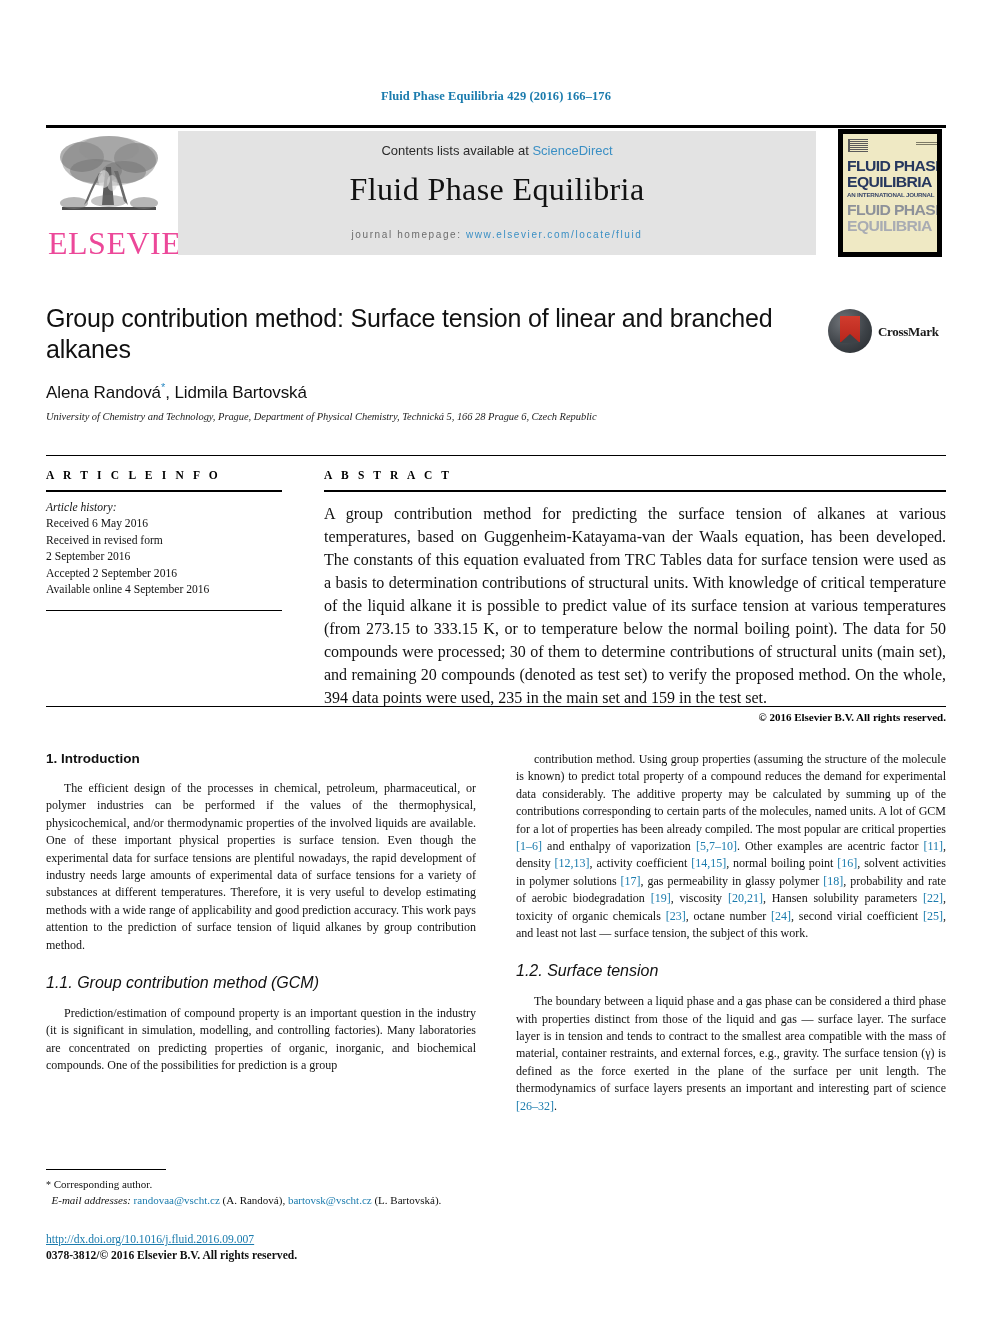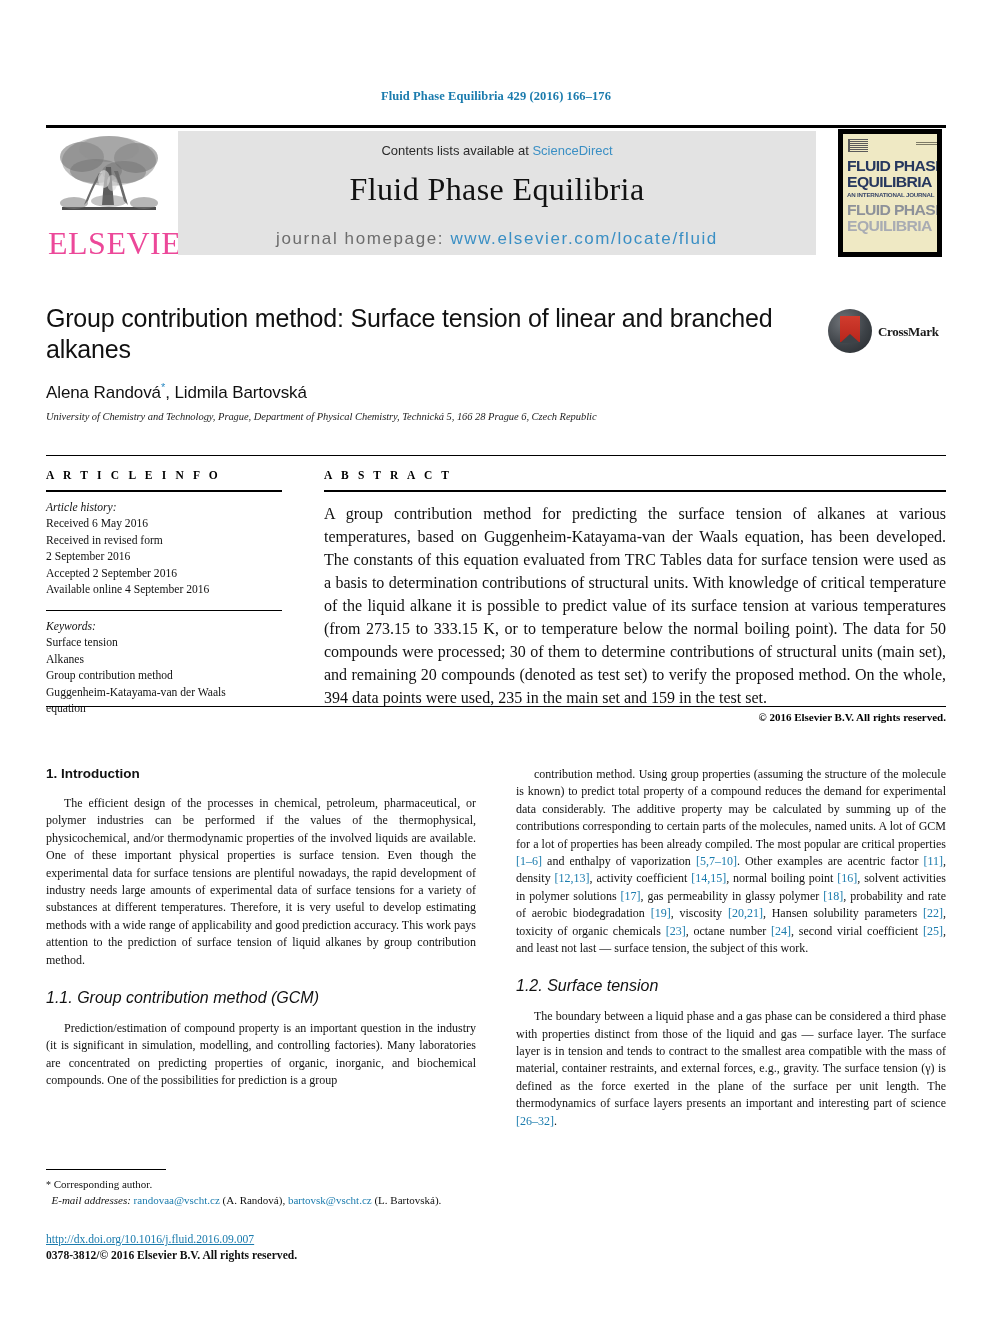--- a/index.html
+++ b/index.html
@@ -102,21 +102,21 @@
     font-size: 32px;
     color: #111;
     letter-spacing: 0.4px;
   }
   .homepage-line {
     position: absolute;
     left: 0; top: 98px;
     width: 638px;
     text-align: center;
     font-family: "Liberation Sans", sans-serif;
-    font-size: 17px;
+    font-size: 10px;
     letter-spacing: 1.6px;
     color: #6d6d6d;
   }
   .homepage-line .hp-url {
     color: #3a8fc4;
   }
   .cover-thumb {
     position: absolute;
     left: 792px; top: 4px;
     width: 104px;
@@ -315,21 +315,21 @@
   }
 
   
   .body-cols {
     position: absolute;
     left: 46px; top: 730px;
     width: 900px;
   }
   .bcol {
     position: absolute;
-    top: 15px;
+    top: 0;
     width: 430px;
   }
   .bcol-left { left: 0; }
   .bcol-right { left: 470px; }
   h2.sec {
     margin: 0 0 14px 0;
     font-family: "Liberation Sans", sans-serif;
     font-size: 13.5px;
     font-weight: bold;
     color: #111;
@@ -474,28 +474,20 @@
       <div class="hr-thick"></div>
       <div class="info-body">
         <div class="info-lead">Article history:</div>
         <div>Received 6 May 2016</div>
         <div>Received in revised form</div>
         <div>2 September 2016</div>
         <div>Accepted 2 September 2016</div>
         <div>Available online 4 September 2016</div>
       </div>
       <div class="hr-thin"></div>
-      <div class="info-body">
-        <div class="info-lead">Keywords:</div>
-        <div>Surface tension</div>
-        <div>Alkanes</div>
-        <div>Group contribution method</div>
-        <div>Guggenheim-Katayama-van der Waals</div>
-        <div>equation</div>
-      </div>
     </div>
 
     <div class="col-abs">
       <div class="sec-head">A B S T R A C T</div>
       <div class="hr-thick"></div>
       <div class="abs-body">A group contribution method for predicting the surface tension of alkanes at various temperatures, based on Guggenheim-Katayama-van der Waals equation, has been developed. The constants of this equation evaluated from TRC Tables data for surface tension were used as a basis to determination contributions of structural units. With knowledge of critical temperature of the liquid alkane it is possible to predict value of its surface tension at various temperatures (from 273.15 to 333.15 K, or to temperature below the normal boiling point). The data for 50 compounds were processed; 30 of them to determine contributions of structural units (main set), and remaining 20 compounds (denoted as test set) to verify the proposed method. On the whole, 394 data points were used, 235 in the main set and 159 in the test set.</div>
       <div class="abs-copy">© 2016 Elsevier B.V. All rights reserved.</div>
     </div>
 
     <div class="infoabs-bottomrule"></div>

